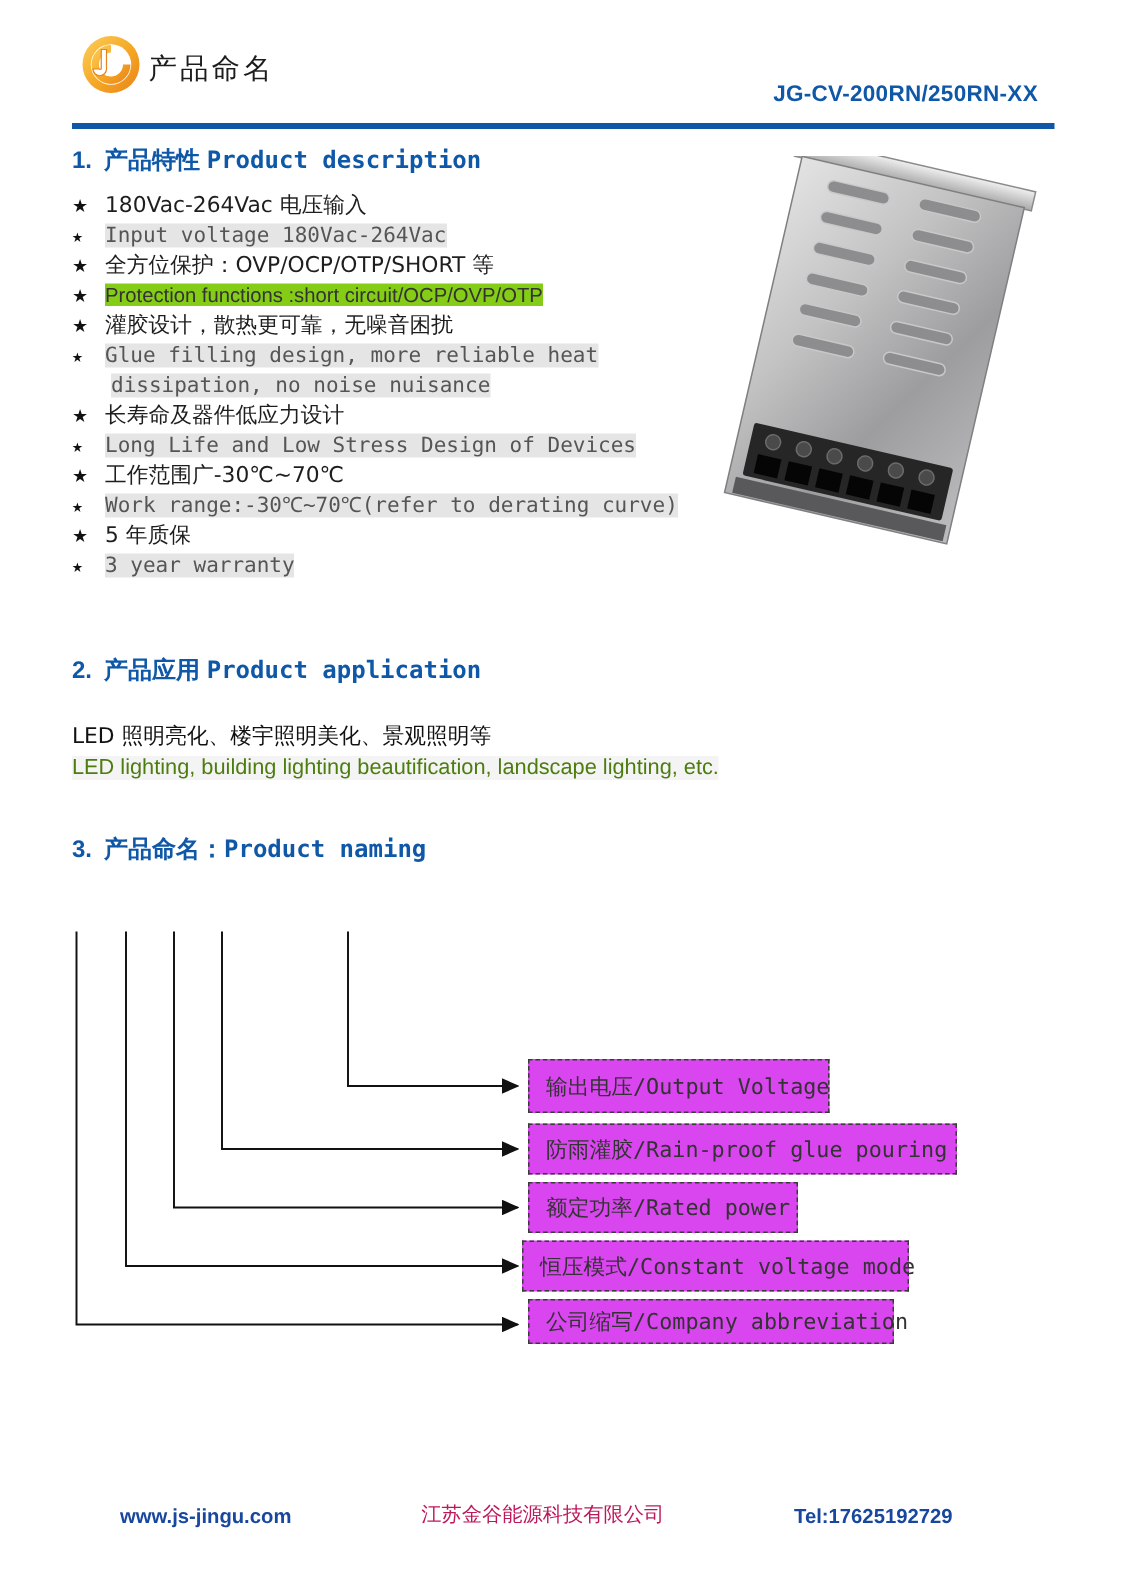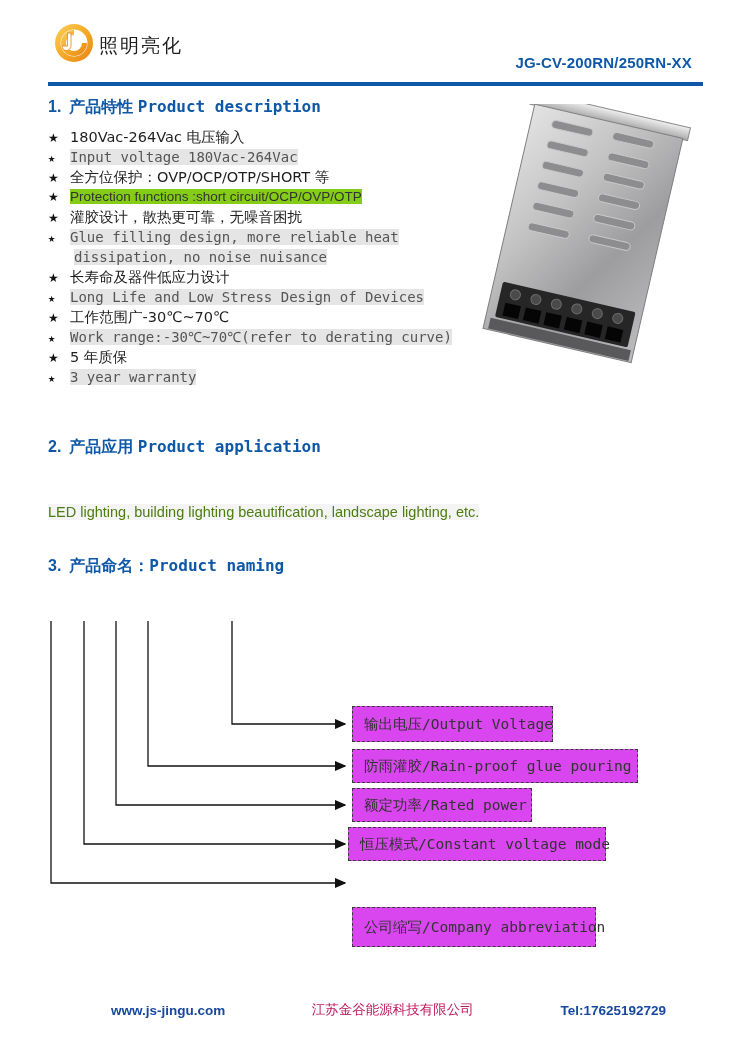--- a/index.html
+++ b/index.html
@@ -53,21 +53,21 @@
     text-underline-offset:4px; letter-spacing:0.5px; white-space:nowrap;
   }
   #naming-svg { position:absolute; left:0; top:0; width:750px; height:1060px; pointer-events:none; }
   .name-box {
     position:absolute; border:1px dashed #3a3a3a; background:#d946ef;
     display:flex; align-items:center; padding-left:11px;
     font-family:"DejaVu Sans Mono", monospace; font-size:14.5px; color:#333; white-space:nowrap;
   }
   
   #footer {
-    position:absolute; left:111px; top:1001px; width:555px;
+    position:absolute; left:80px; top:1001px; width:555px;
     display:flex; justify-content:space-between; align-items:center;
   }
   .footer-site, .footer-tel { font-size:13.5px; font-weight:bold; color:#17479e; }
   .footer-co { font-size:13.5px; color:#be185d; font-family:"DejaVu Sans", sans-serif; }
 </style>
 </head>
 <body>
 
 <div id="page">
 
@@ -77,21 +77,21 @@
         <stop offset="0" stop-color="#fbcf5a"></stop>
           <stop offset="0.55" stop-color="#f5a623"></stop>
           <stop offset="1" stop-color="#e8831a"></stop>
       </linearGradient>
     </defs>
     <circle cx="20" cy="20" r="19" fill="url(#gold)"></circle>
     <circle cx="20" cy="20" r="13.5" fill="#ffffff"></circle>
     <path d="M20 7 a13 13 0 1 0 13 13 h-5 a8 8 0 1 1 -8 -8 z" fill="url(#gold)"></path>
     <path d="M17 10 v13 a4.5 4.5 0 0 1 -9 0 h4 a1.5 1.5 0 0 0 1.5 0 V10 z" fill="#ffffff" stroke="#e8831a" stroke-width="0.8"></path>
   </svg>
-  <div class="logo-text">照明亮化</div>
+  <div class="logo-text">产品命名</div>
   <div class="header-model">JG-CV-200RN/250RN-XX</div>
   <div class="header-rule"></div>
 
   <div class="sec-title" style="top:97px;">
     <span class="num">1.</span><span class="cn">产品特性</span>&nbsp;<span class="en">Product description</span>
   </div>
 
   <div id="features">
     <div class="feat-line cn"><span class="star">★</span><span class="txt">180Vac-264Vac 电压输入</span></div>
     <div class="feat-line en"><span class="star">★</span><span class="txt">Input voltage 180Vac-264Vac</span></div>
@@ -157,20 +157,21 @@
         <rect x="131" y="216" width="16" height="13"></rect>
           <rect x="152" y="216" width="16" height="13"></rect>
       </g>
       <rect x="36" y="234" width="144" height="11" fill="#59595c"></rect>
     </g>
   </svg>
 
   <div class="sec-title" style="top:437px;">
     <span class="num">2.</span><span class="cn">产品应用</span>&nbsp;<span class="en">Product application</span>
   </div>
+  <div class="app-cn">LED 照明亮化、楼宇照明美化、景观照明等</div>
   <div class="app-en">LED lighting, building lighting beautification, landscape lighting, etc.</div>
 
   <div class="sec-title" style="top:556px;">
     <span class="num">3.</span><span class="cn">产品命名：</span><span class="en">Product naming</span>
   </div>
 
   <svg id="naming-svg" viewBox="0 0 750 1060">
     <defs>
       <marker id="arrow" markerWidth="9" markerHeight="8" refX="8" refY="4" orient="auto">
         <path d="M0,0 L9,4 L0,8 z" fill="#111"></path>
@@ -190,21 +191,21 @@
     </div>
   <div class="name-box" style="left:352px; top:749px; width:286px; height:34px;">
       <span>防雨灌胶/Rain-proof glue pouring</span>
     </div>
   <div class="name-box" style="left:352px; top:788px; width:180px; height:34px;">
       <span>额定功率/Rated power</span>
     </div>
   <div class="name-box" style="left:348px; top:827px; width:258px; height:34px;">
       <span>恒压模式/Constant voltage mode</span>
     </div>
-  <div class="name-box" style="left:352px; top:866px; width:244px; height:40px;margin-top:41px;">
+  <div class="name-box" style="left:352px; top:866px; width:244px; height:30px;">
       <span>公司缩写/Company abbreviation</span>
     </div>
 
   <div id="footer">
     <span class="footer-site">www.js-jingu.com</span>
     <span class="footer-co">江苏金谷能源科技有限公司</span>
     <span class="footer-tel">Tel:17625192729</span>
   </div>
 
 </div>

